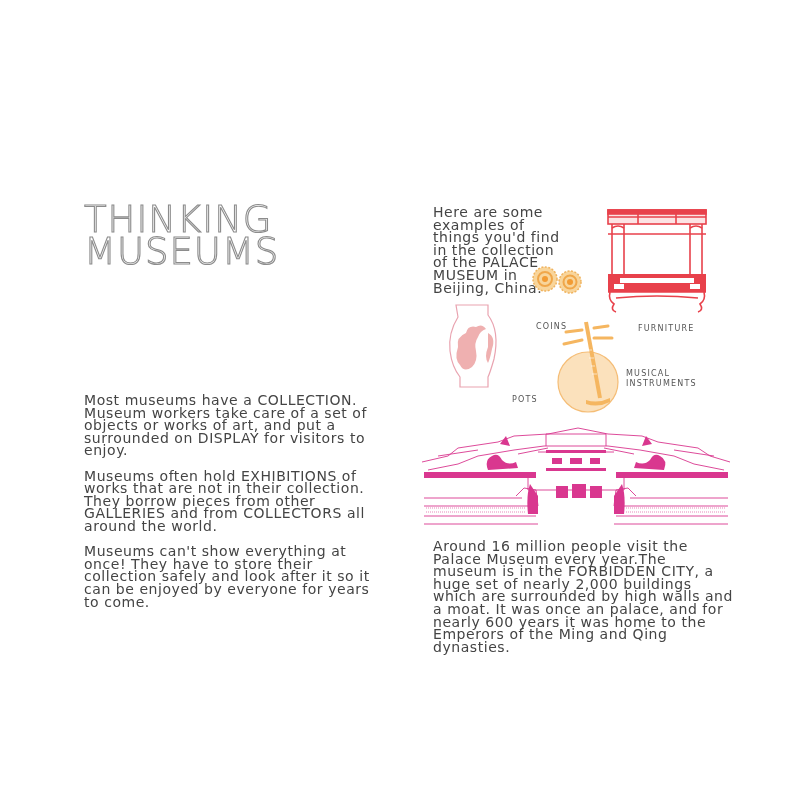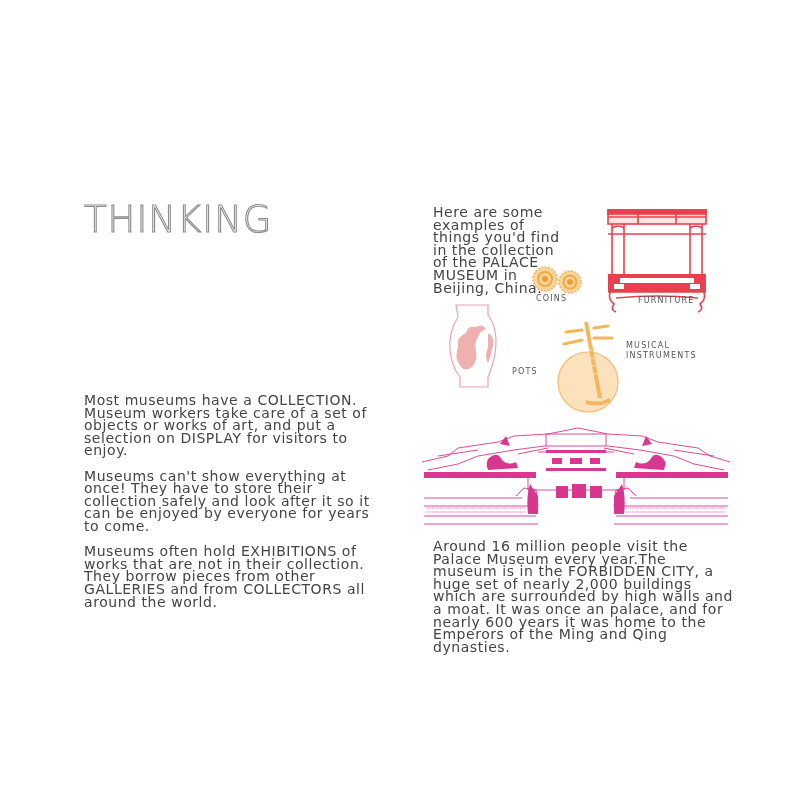--- a/index.html
+++ b/index.html
@@ -11,38 +11,39 @@
            font-size:37px; line-height:32px; letter-spacing:1px;
            color:transparent; -webkit-text-stroke:1.1px #8c8c8c;
            text-transform:uppercase; }
   .title span { display:block; }
   .body-text { font-family:"DejaVu Sans", sans-serif; font-size:14px;
                line-height:12.6px; color:#444; letter-spacing:0.55px; margin:0; }
   .left-col { position:absolute; left:84px; top:394px; width:290px; }
   .left-col p { margin:0 0 12.6px 0; }
   .intro { position:absolute; left:433px; top:206px; width:140px; }
   .label { position:absolute; font-size:8px; letter-spacing:1.2px; color:#555;
-           font-family:"DejaVu Sans", sans-serif; line-height:10px; text-transform:uppercase; }
+           font-family:"DejaVu Sans", sans-serif; line-height:10px; text-transform:uppercase;margin-top:28px; }
   .caption { position:absolute; left:433px; top:540px; width:300px; }
   svg { position:absolute; overflow:visible; }
 </style>
 </head>
 <body>
 
 <div class="spread">
 
   <section>
     <h1 class="title">
       <span>THINKING</span>
+      <span>MUSEUMS</span>
     </h1>
 
     <div class="left-col">
-      <p class="body-text">Most museums have a COLLECTION. Museum workers take care of a set of objects or works of art, and put a selection on DISPLAY for visitors to enjoy.</p>
+      <p class="body-text">Most museums have a COLLECTION. Museum workers take care of a set of objects or works of art, and put a surrounded on DISPLAY for visitors to enjoy.</p>
+      <p class="body-text">Museums often hold EXHIBITIONS of works that are not in their collection. They borrow pieces from other GALLERIES and from COLLECTORS all around the world.</p>
       <p class="body-text">Museums can't show everything at once! They have to store their collection safely and look after it so it can be enjoyed by everyone for years to come.</p>
-      <p class="body-text">Museums often hold EXHIBITIONS of works that are not in their collection. They borrow pieces from other GALLERIES and from COLLECTORS all around the world.</p>
     </div>
   </section>
 
   <section>
     <p class="body-text intro">Here are some examples of things you'd find in the collection of the PALACE MUSEUM in Beijing, China.</p>
 
     <svg style="left:606px;top:208px" width="102" height="106" viewBox="0 0 102 106">
       <g fill="none" stroke="#e8414b" stroke-width="1.6">
         <rect x="2" y="2" width="98" height="14" fill="#e8414b" fill-opacity="0.15"></rect>
         <line x1="2" y1="9" x2="100" y2="9"></line>

